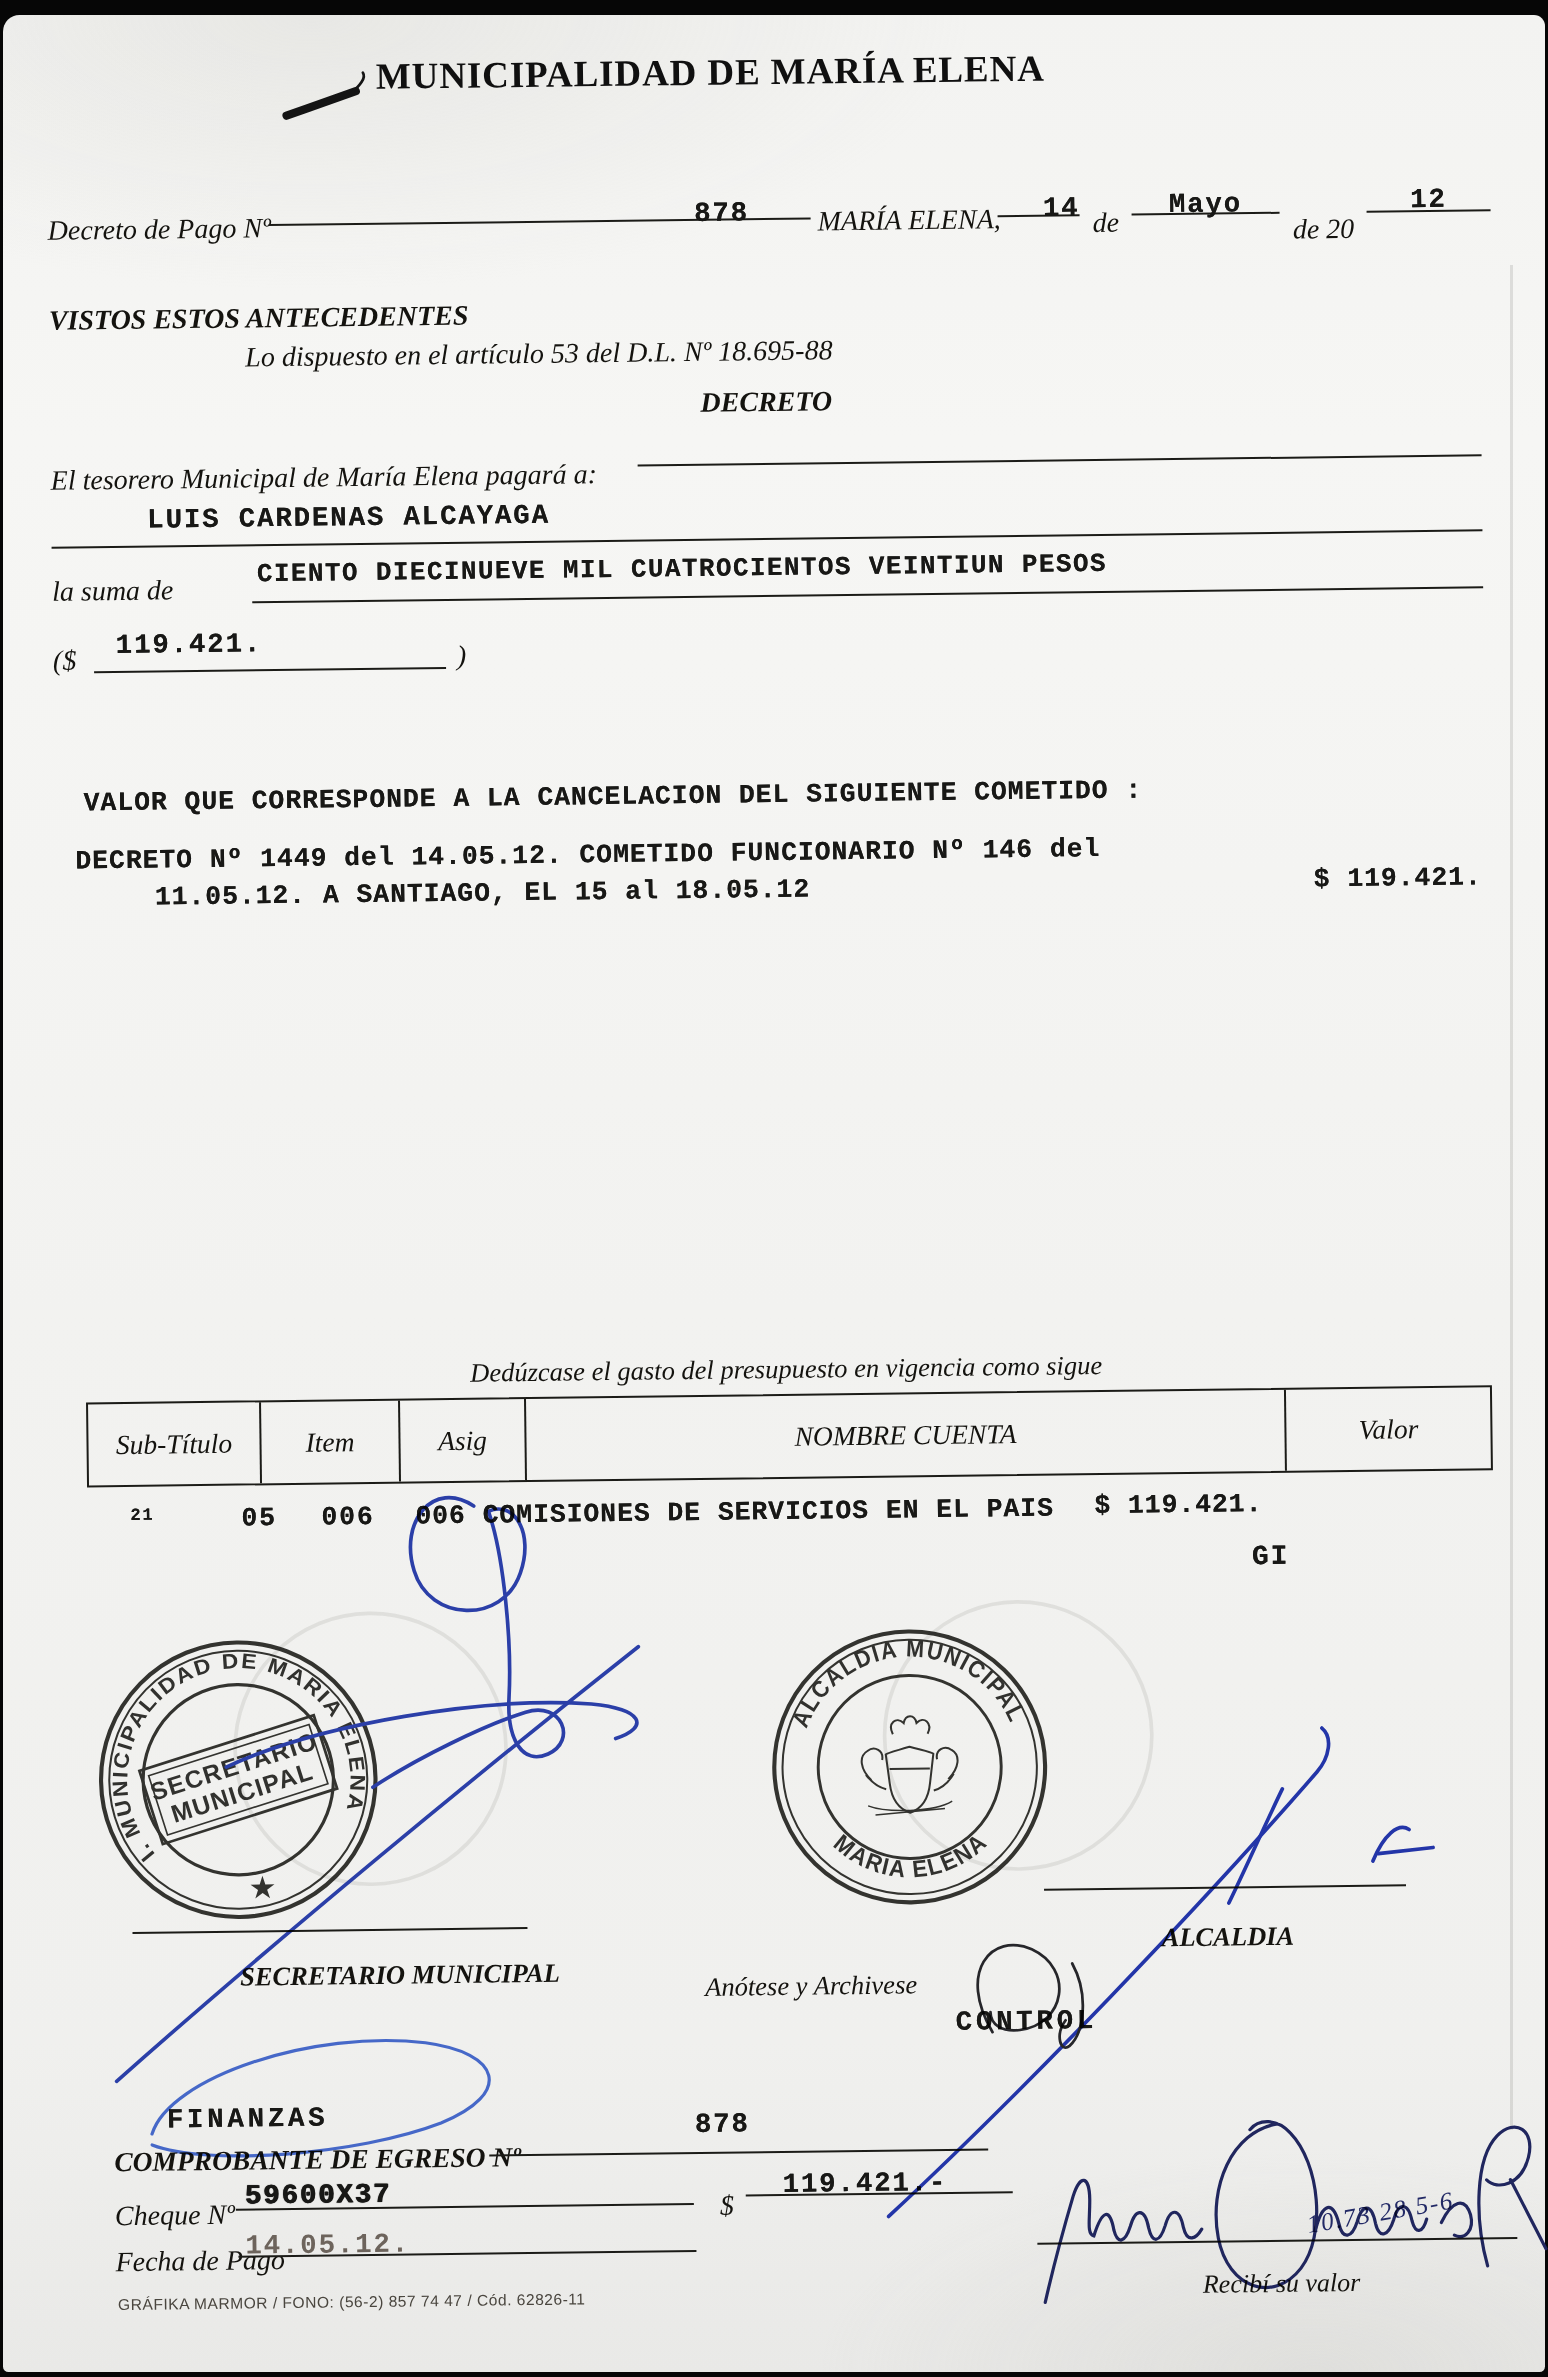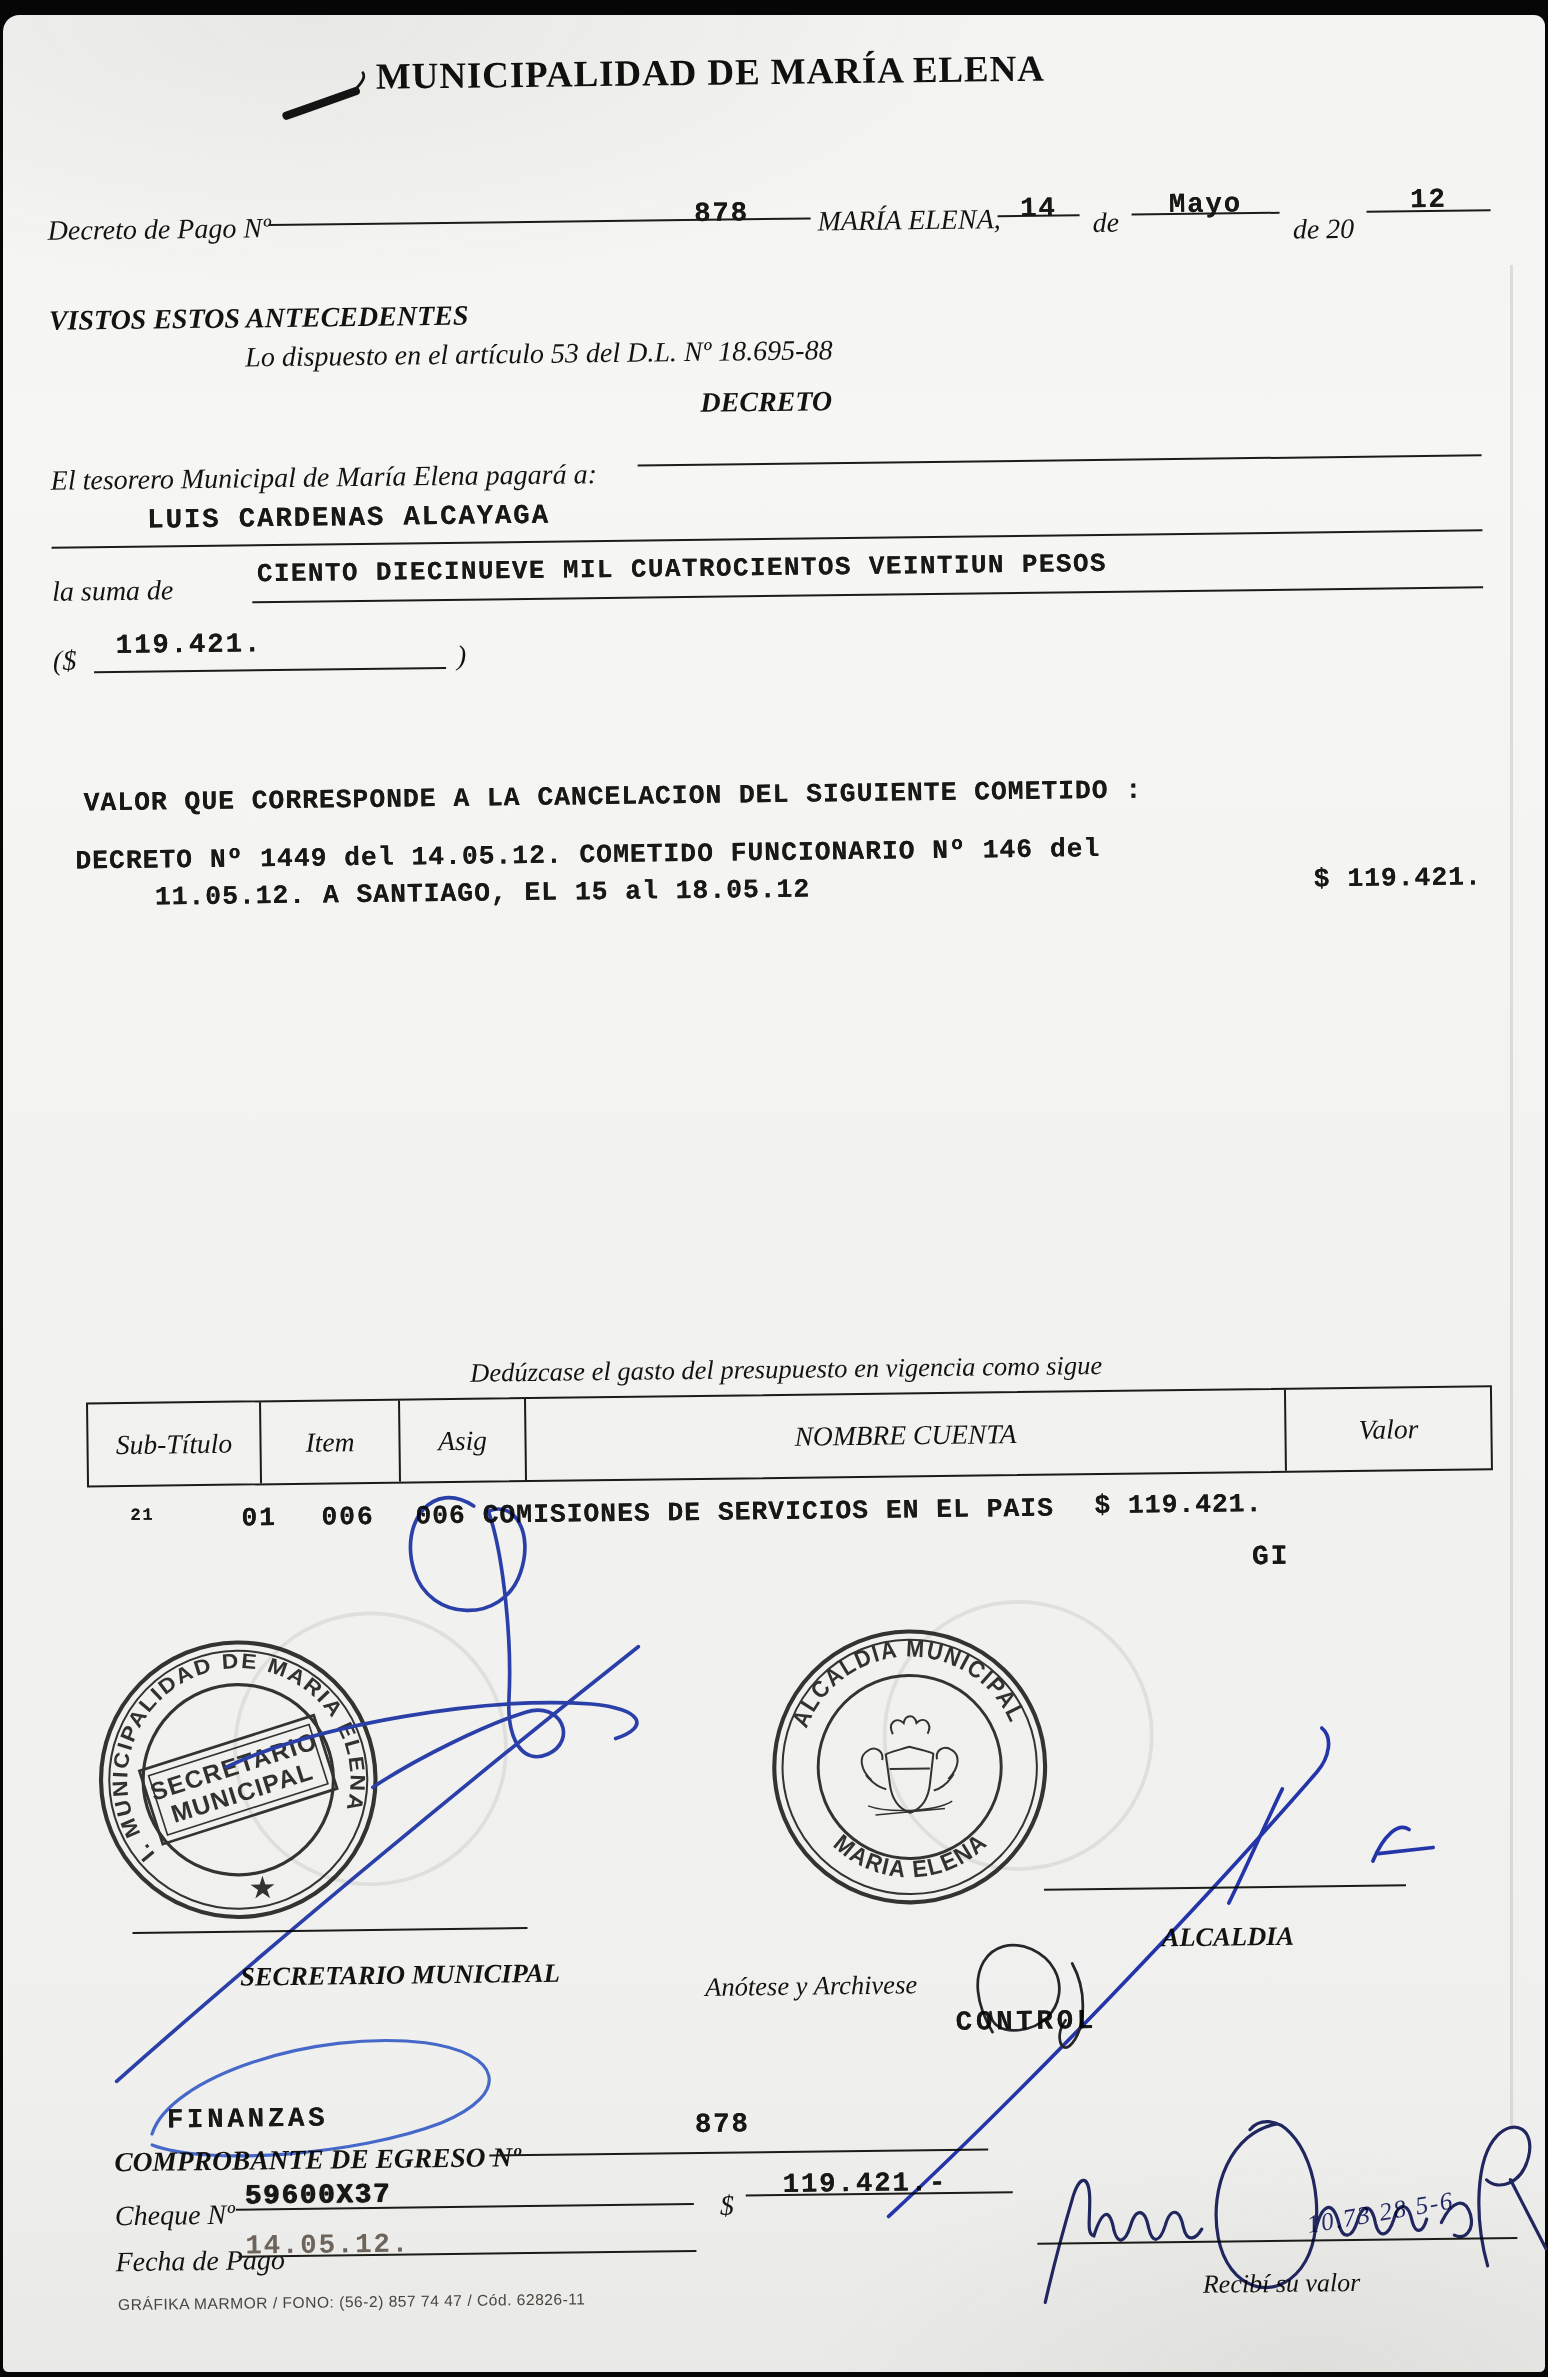--- a/index.html
+++ b/index.html
@@ -41,21 +41,21 @@
 
 <div class="sheet">
 
   <div class="title" style="left:146px;top:50px;width:1153px;">MUNICIPALIDAD DE MARÍA ELENA</div>
 
   <div class="ser" style="left:58px;top:208px;">Decreto de Pago Nº</div>
   <div class="ul" style="left:279px;top:218px;width:542px;"></div>
   <div class="typ" style="left:659px;top:199px;width:146px;text-align:center;">878</div>
   <div class="ser" style="left:828px;top:208px;">MARÍA ELENA,</div>
   <div class="ul" style="left:1008px;top:218px;width:82px;"></div>
-  <div class="typ" style="left:1008px;top:198px;width:82px;text-align:center;">14</div>
+  <div class="typ" style="left:1008px;top:198px;width:82px;text-align:right;">14</div>
   <div class="ser" style="left:1103px;top:213px;">de</div>
   <div class="ul" style="left:1142px;top:218px;width:148px;"></div>
   <div class="typ" style="left:1142px;top:196px;width:148px;text-align:center;">Mayo</div>
   <div class="ser" style="left:1303px;top:222px;">de 20</div>
   <div class="ul" style="left:1377px;top:218px;width:124px;"></div>
   <div class="typ" style="left:1377px;top:194px;width:124px;text-align:center;">12</div>
 
   <div class="ser serb" style="left:58px;top:298px;">VISTOS ESTOS ANTECEDENTES</div>
   <div class="ser" style="left:254px;top:337px;">Lo dispuesto en el artículo 53 del D.L. Nº 18.695-88</div>
   <div class="ser serb" style="left:637px;top:388px;width:275px;text-align:center;">DECRETO</div>
@@ -79,21 +79,21 @@
 
   <div class="ser" style="left:366px;top:1356px;width:833px;text-align:center;font-size:26.5px;">Dedúzcase el gasto del presupuesto en vigencia como sigue</div>
   <div class="btable" style="left:82px;top:1394px;width:1402px;height:81px;">
     <div class="bcell" style="width:171px;">Sub-Título</div>
     <div class="bcell" style="width:137px;">Item</div>
     <div class="bcell" style="width:124px;">Asig</div>
     <div class="bcell" style="width:758px;">NOMBRE CUENTA</div>
     <div class="bcell" style="flex:1;">Valor</div>
   </div>
   <div class="typ" style="left:125px;top:1499px;font-size:17px;">21</div>
-  <div class="typ" style="left:236px;top:1499px;font-size:26.5px;">01</div>
+  <div class="typ" style="left:236px;top:1499px;font-size:26.5px;">05</div>
   <div class="typ" style="left:316px;top:1499px;font-size:26.5px;">006</div>
   <div class="typ" style="left:410px;top:1499px;font-size:26.5px;letter-spacing:0.9px;">006 COMISIONES DE SERVICIOS EN EL PAIS</div>
   <div class="typ" style="left:1089px;top:1497px;font-size:26.5px;letter-spacing:0.9px;">$ 119.421.</div>
   <div class="typ" style="left:1246px;top:1549px;font-size:28px;">GI</div>
 
   <div class="ul" style="left:122px;top:1924px;width:395px;border-bottom-width:2.3px;"></div>
   <div class="ser serb" style="left:229px;top:1957px;font-size:26.5px;">SECRETARIO MUNICIPAL</div>
   <div class="ser" style="left:694px;top:1973px;font-size:26.5px;">Anótese y Archivese</div>
   <div class="ul" style="left:1034px;top:1892px;width:362px;border-bottom-width:2.3px;"></div>
   <div class="ser serb" style="left:1151px;top:1929px;font-size:26.5px;">ALCALDIA</div>

